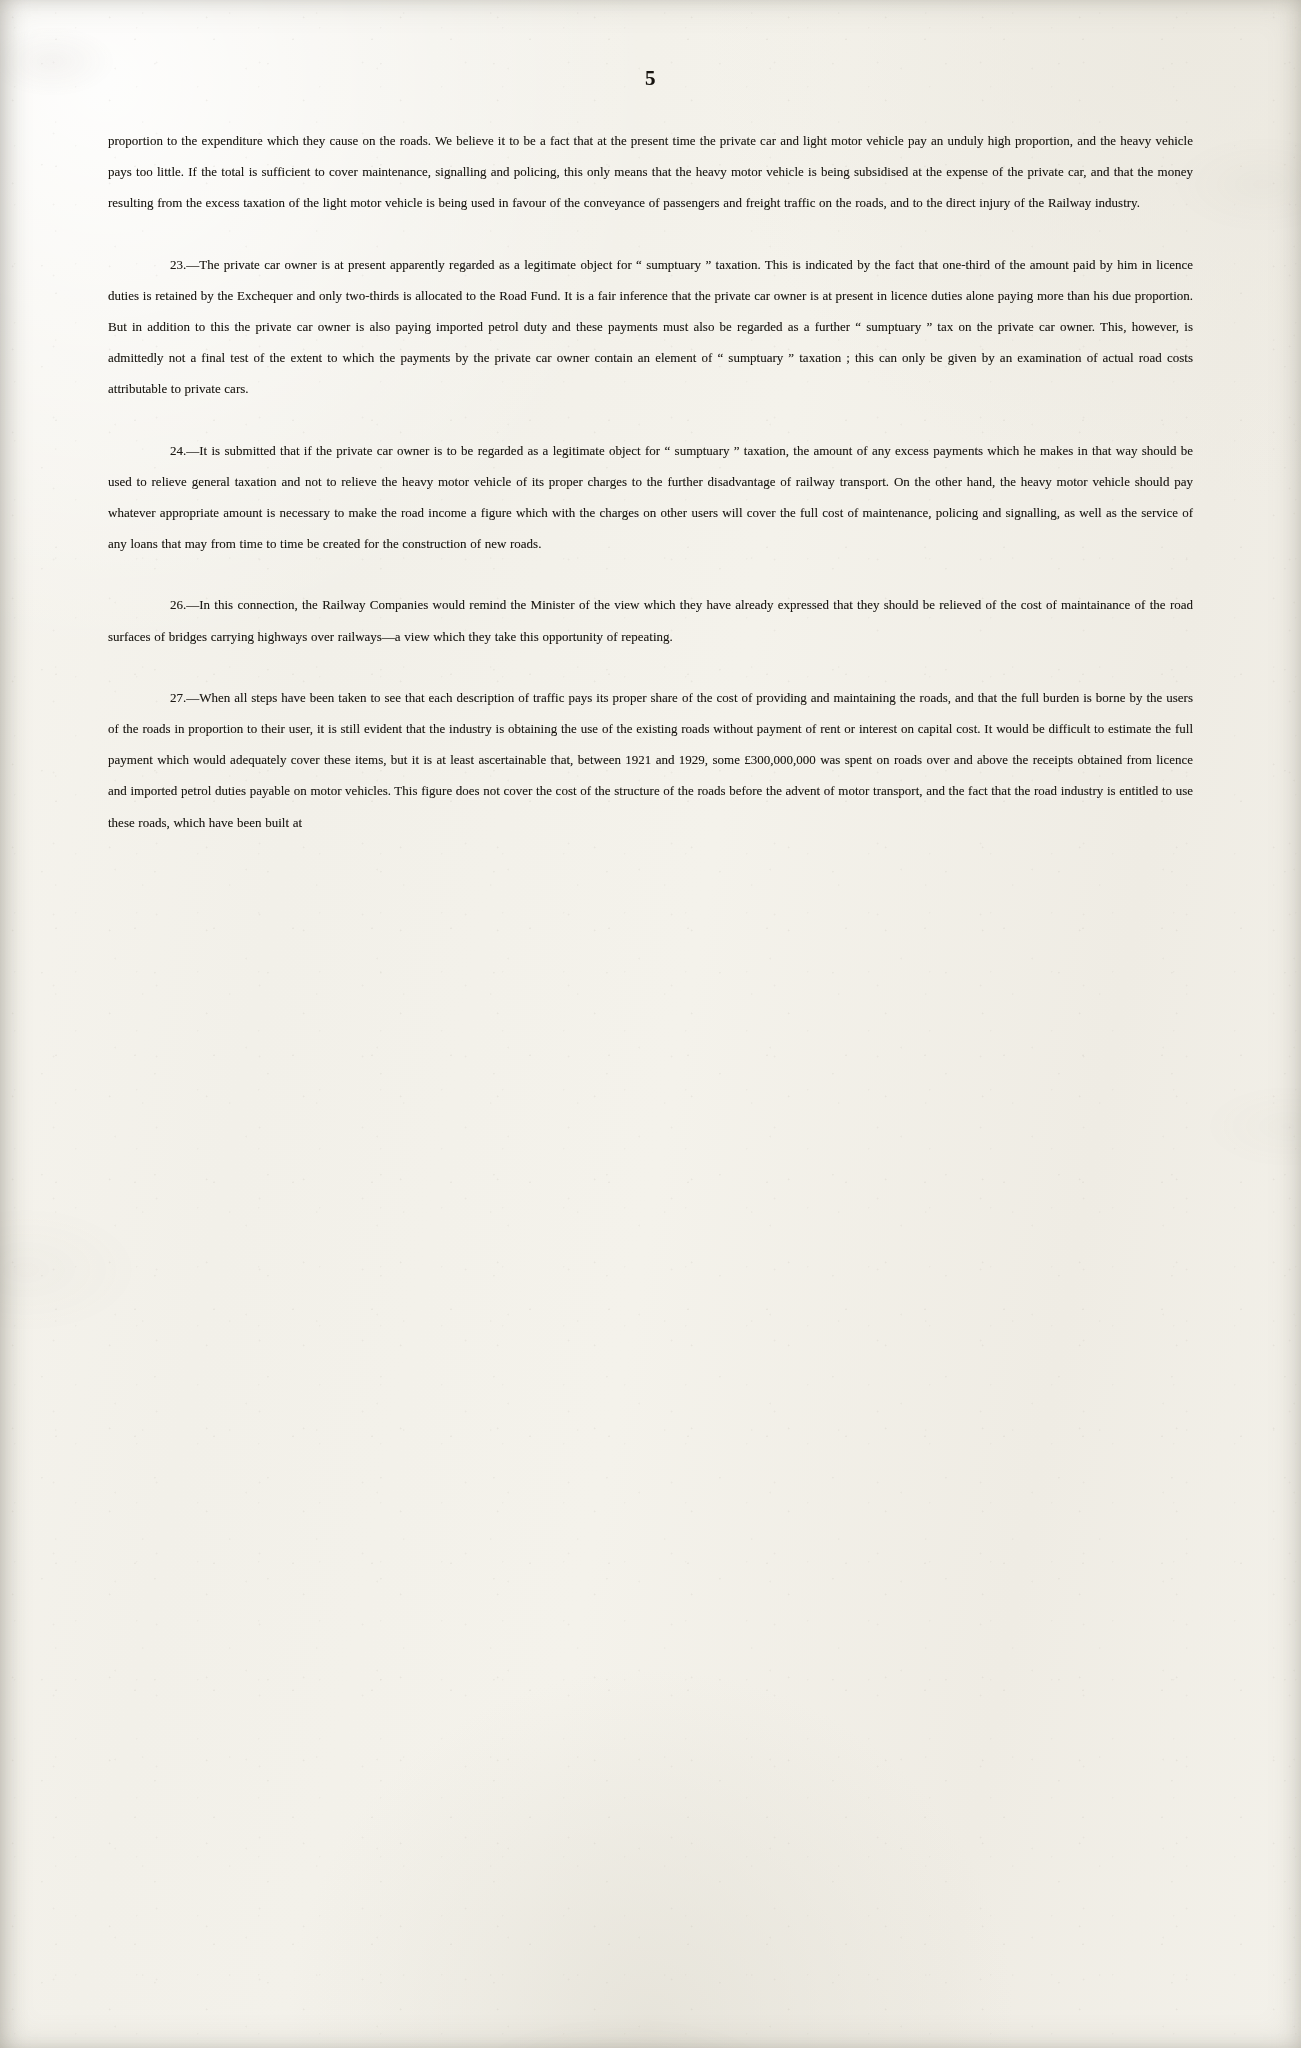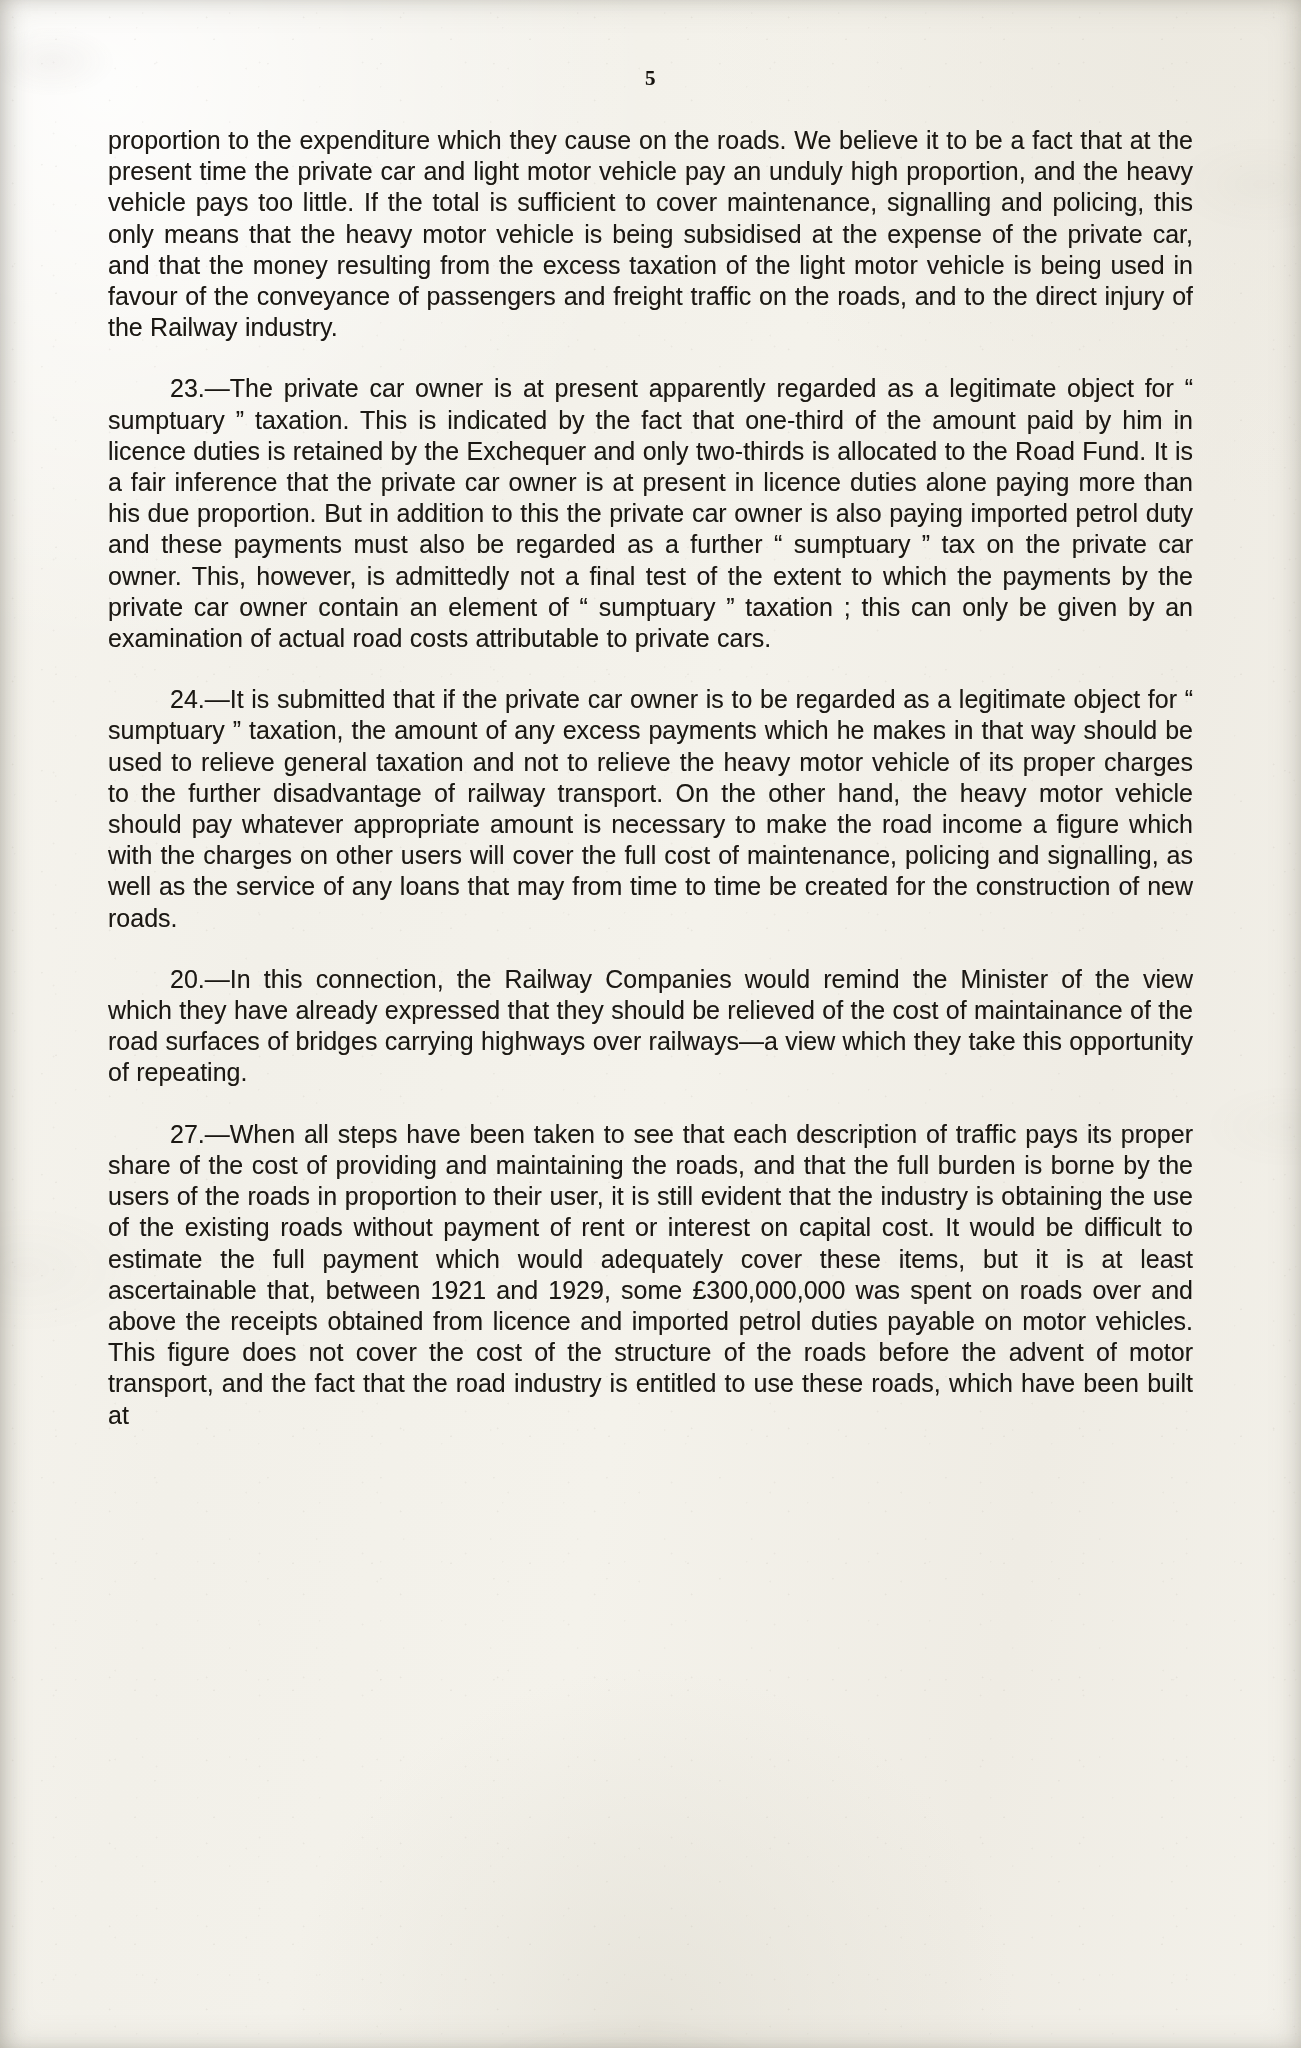--- a/index.html
+++ b/index.html
@@ -79,22 +79,22 @@
     color: #16130f;
     padding-top: 66px;
     letter-spacing: .4px;
   }
 
   .body-block {
     margin-top: 34px;
   }
 
   p.para {
-    font-family: Liberation Sans, sans-serif;
-    font-size: 25px;
+    font-family: Liberation Serif, serif;
+    font-size: 13px;
     line-height: 31.2px;
     color: #1b1813;
     text-align: justify;
     text-justify: inter-word;
     margin: 0 0 30px 0;
     word-spacing: .4px;
     -webkit-font-smoothing: antialiased;
     text-rendering: optimizeLegibility;
   }
 
@@ -126,19 +126,19 @@
 
     <div class="body-block">
 
       <p class="para">proportion to the expenditure which they cause on the roads.  We believe it to be a fact that at the present time the private car and light motor vehicle pay an unduly high proportion, and the heavy vehicle pays too little.  If the total is sufficient to cover maintenance, signalling and policing, this only means that the heavy motor vehicle is being subsidised at the expense of the private car, and that the money resulting from the excess taxation of the light motor vehicle is being used in favour of the conveyance of passengers and freight traffic on the roads, and to the direct injury of the Railway industry.</p>
 
       <p class="para indent">23.—The private car owner is at present apparently regarded as a legitimate object for “ sumptuary ” taxation.  This is indicated by the fact that one-third of the amount paid by him in licence duties is retained by the Exchequer and only two-thirds is allocated to the Road Fund.  It is a fair inference that the private car owner is at present in licence duties alone paying more than his due proportion.  But in addition to this the private car owner is also paying imported petrol duty and these payments must also be regarded as a further “ sumptuary ” tax on the private car owner.  This, however, is admittedly not a final test of the extent to which the payments by the private car owner contain an element of “ sumptuary ” taxation ; this can only be given by an examination of actual road costs attributable to private cars.</p>
 
       <p class="para indent">24.—It is submitted that if the private car owner is to be regarded as a legitimate object for “ sumptuary ” taxation, the amount of any excess payments which he makes in that way should be used to relieve general taxation and not to relieve the heavy motor vehicle of its proper charges to the further disadvantage of railway transport.  On the other hand, the heavy motor vehicle should pay whatever appropriate amount is necessary to make the road income a figure which with the charges on other users will cover the full cost of maintenance, policing and signalling, as well as the service of any loans that may from time to time be created for the construction of new roads.</p>
 
 
-      <p class="para indent">20.—In this connection, the Railway Companies would remind the Minister of the view which they have already expressed that they should be relieved of the cost of maintainance of the road surfaces of bridges carrying highways over railways—a view which they take this opportunity of repeating.</p>
+      <p class="para indent">26.—In this connection, the Railway Companies would remind the Minister of the view which they have already expressed that they should be relieved of the cost of maintainance of the road surfaces of bridges carrying highways over railways—a view which they take this opportunity of repeating.</p>
 
       <p class="para indent">27.—When all steps have been taken to see that each description of traffic pays its proper share of the cost of providing and maintaining the roads, and that the full burden is borne by the users of the roads in proportion to their user, it is still evident that the industry is obtaining the use of the existing roads without payment of rent or interest on capital cost.  It would be difficult to estimate the full payment which would adequately cover these items, but it is at least ascertainable that, between 1921 and 1929, some £300,000,000 was spent on roads over and above the receipts obtained from licence and imported petrol duties payable on motor vehicles.  This figure does not cover the cost of the structure of the roads before the advent of motor transport, and the fact that the road industry is entitled to use these roads, which have been built at</p>
 
     </div>
   </div>
 </div>
 
 </body></html>

